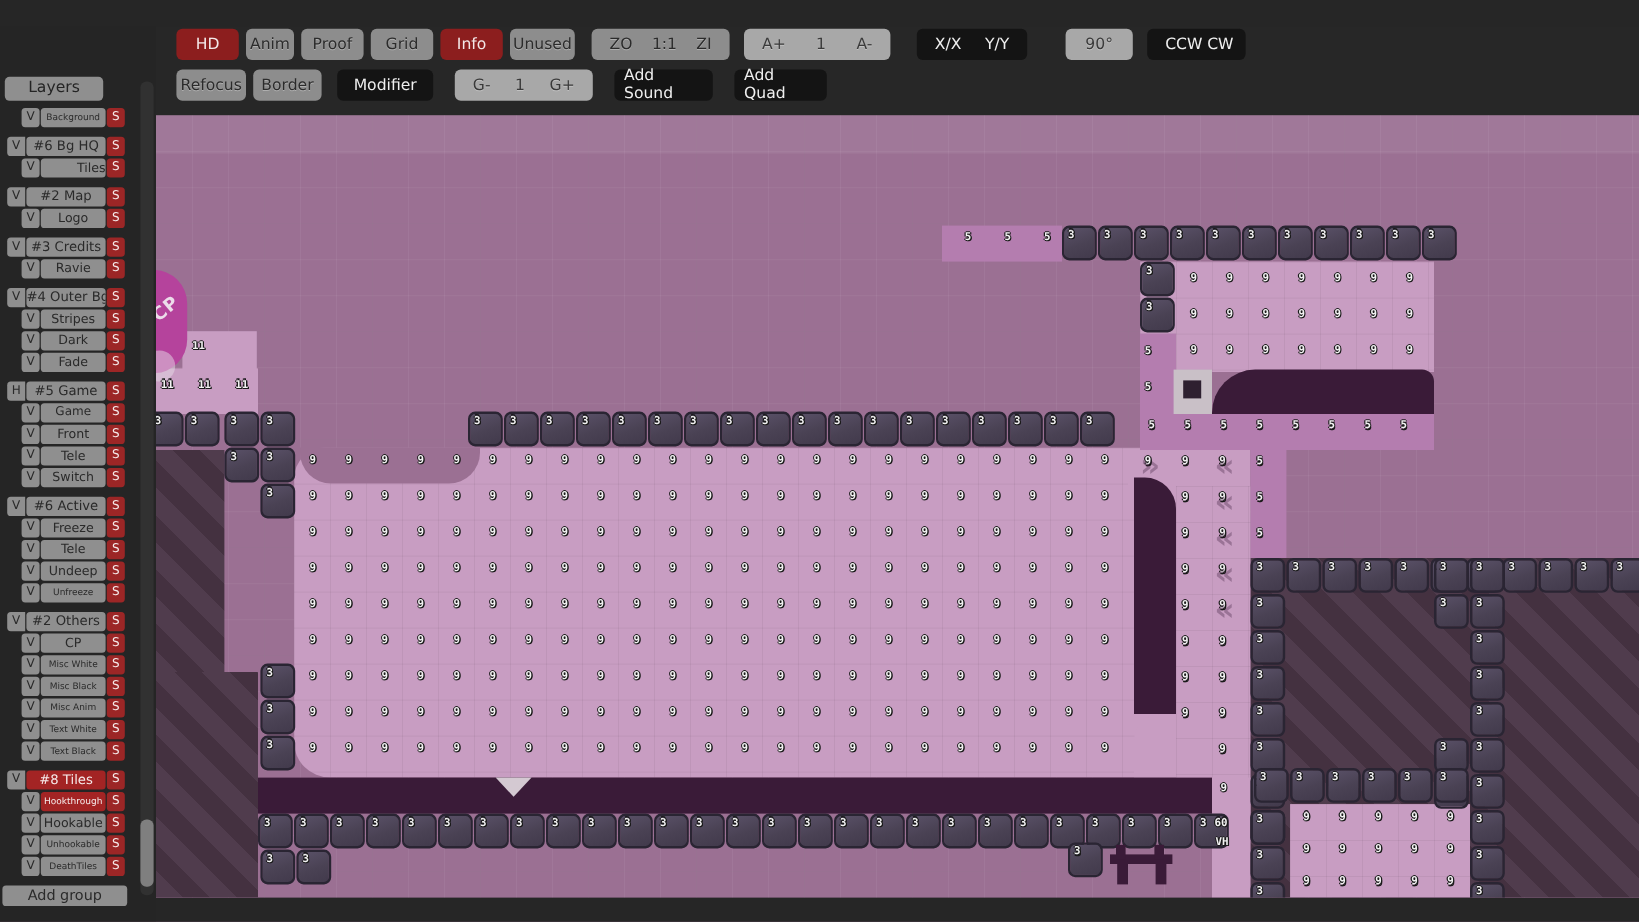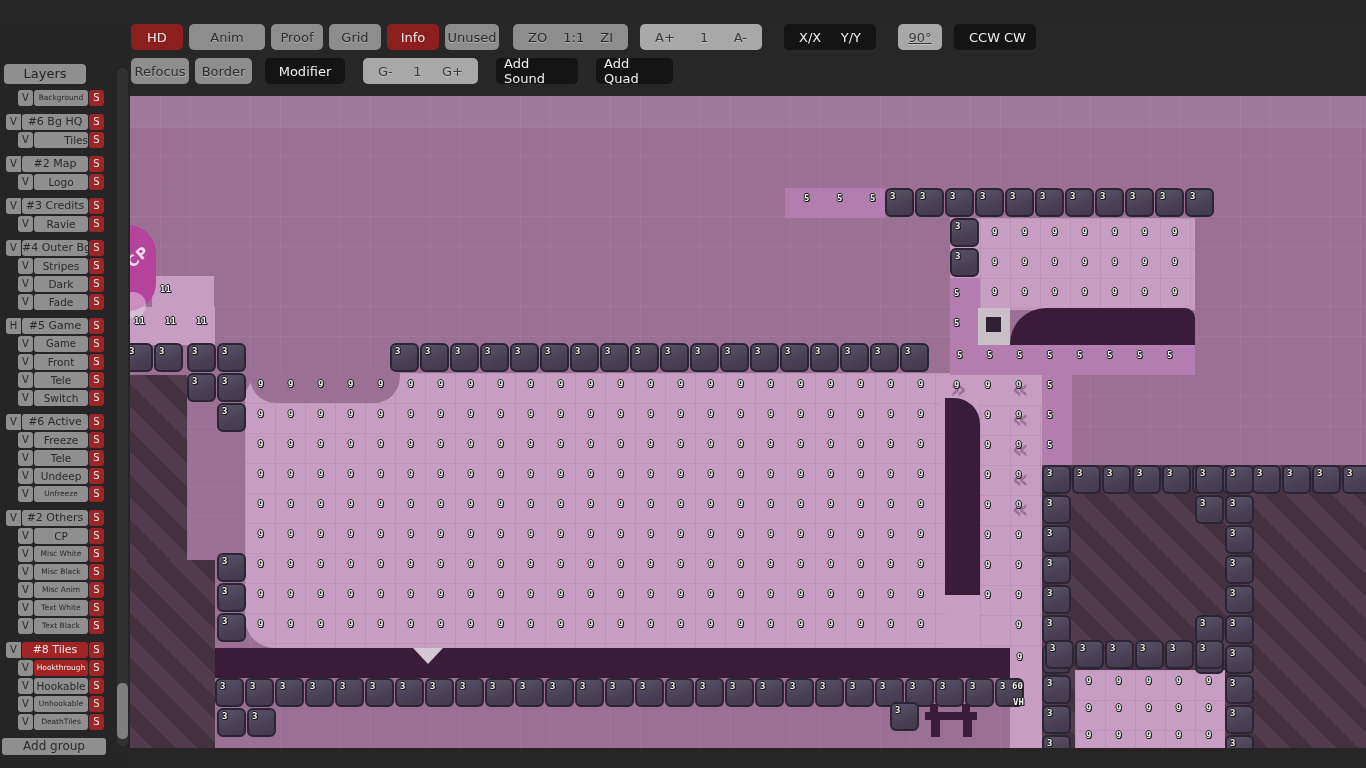--- a/index.html
+++ b/index.html
@@ -11,21 +11,21 @@
   #topbar { position:absolute; left:0; top:0; width:1366px; height:22px; background:#191919; }
   #file-btn { position:absolute; left:4px; top:2px; width:76px; height:18px; background:#909090;
     border-radius:3px; color:#1d1d1d; font-size:13px; text-align:center; line-height:17px; }
   #map-title { position:absolute; left:133px; top:2px; color:#f2f2f2; font-size:14px; }
   #coord-status { position:absolute; right:28px; top:2px; color:#f2f2f2; font-size:14px; }
   #close-btn { position:absolute; right:4px; top:3px; width:19px; height:15px; background:#8a8a8a;
     border-radius:3px; color:#262626; font-size:11px; font-weight:bold; text-align:center; line-height:14px; }
 
   
   #toolbar { position:absolute; left:0; top:22px; width:1366px; height:74px; background:#272727; }
-  .trow { position:absolute; left:131px; display:flex; align-items:flex-end; gap:6px; height:26px; }
+  .trow { position:absolute; left:147px; display:flex; align-items:flex-end; gap:6px; height:26px; }
   #trow1 { top:2px; } #trow2 { top:36px; }
   .btn { height:26px; border-radius:5px; font-size:13px; display:flex; align-items:center;
     justify-content:center; padding:0 8px; }
   .btn.gray  { background:#8d8d8d; color:#2b2b2b; text-shadow:0 1px 0 rgba(255,255,255,.3); }
   .btn.red   { background:#8c1e1e; color:#f3e8e8; }
   .btn.light { background:#a8a8a8; color:#3a3a3a; text-shadow:0 1px 0 rgba(255,255,255,.3); }
   .btn.dark  { background:#141414; color:#efefef; }
   .bgroup { height:26px; border-radius:5px; display:flex; align-items:center;
     justify-content:space-between; padding:0 13px; font-size:13px; }
   .bgroup.graygrp  { background:#8d8d8d; color:#2b2b2b; text-shadow:0 1px 0 rgba(255,255,255,.3); }
@@ -91,40 +91,40 @@
 </style>
 </head>
 <body>
 
 <div id="app">
 
 
   <div id="toolbar">
     <div class="trow" id="trow1">
         <div class="btn red" style="width: 52px;">HD</div>
-        <div class="btn gray" style="width: 76px;">Anim</div>
+        <div class="btn gray" style="width: 40px;">Anim</div>
         <div class="btn gray" style="width: 52px;">Proof</div>
         <div class="btn gray" style="width: 52px;">Grid</div>
         <div class="btn red" style="width: 52px;">Info</div>
         <div class="btn gray" style="width: 54px;">Unused</div>
         <div class="bgroup graygrp" style="width: 115px; margin-left: 8px;">
           <span>ZO</span>
           <span>1:1</span>
           <span>ZI</span>
         </div>
         <div class="bgroup lightgrp" style="width: 122px; margin-left: 6px;">
           <span>A+</span>
           <span>1</span>
           <span>A-</span>
         </div>
         <div class="bgroup darkgrp" style="width: 92px; margin-left: 16px;">
           <span>X/X</span>
           <span>Y/Y</span>
         </div>
-        <div class="btn light" style="width: 44px; margin-left: 16px; text-decoration: underline;">90°</div>
+        <div class="btn light" style="width: 56px; margin-left: 26px;">90°</div>
         <div class="bgroup darkgrp" style="width: 82px; margin-left: 6px;">
           <span>CCW</span>
           <span>CW</span>
         </div>
       </div>
     <div class="trow" id="trow2">
         <div class="btn gray" style="width: 58px;">Refocus</div>
         <div class="btn gray" style="width: 57px;">Border</div>
         <div class="btn dark" style="width: 80px; margin-left: 7px;">Modifier</div>
         <div class="bgroup lightgrp" style="width: 115px; margin-left: 12px;">

